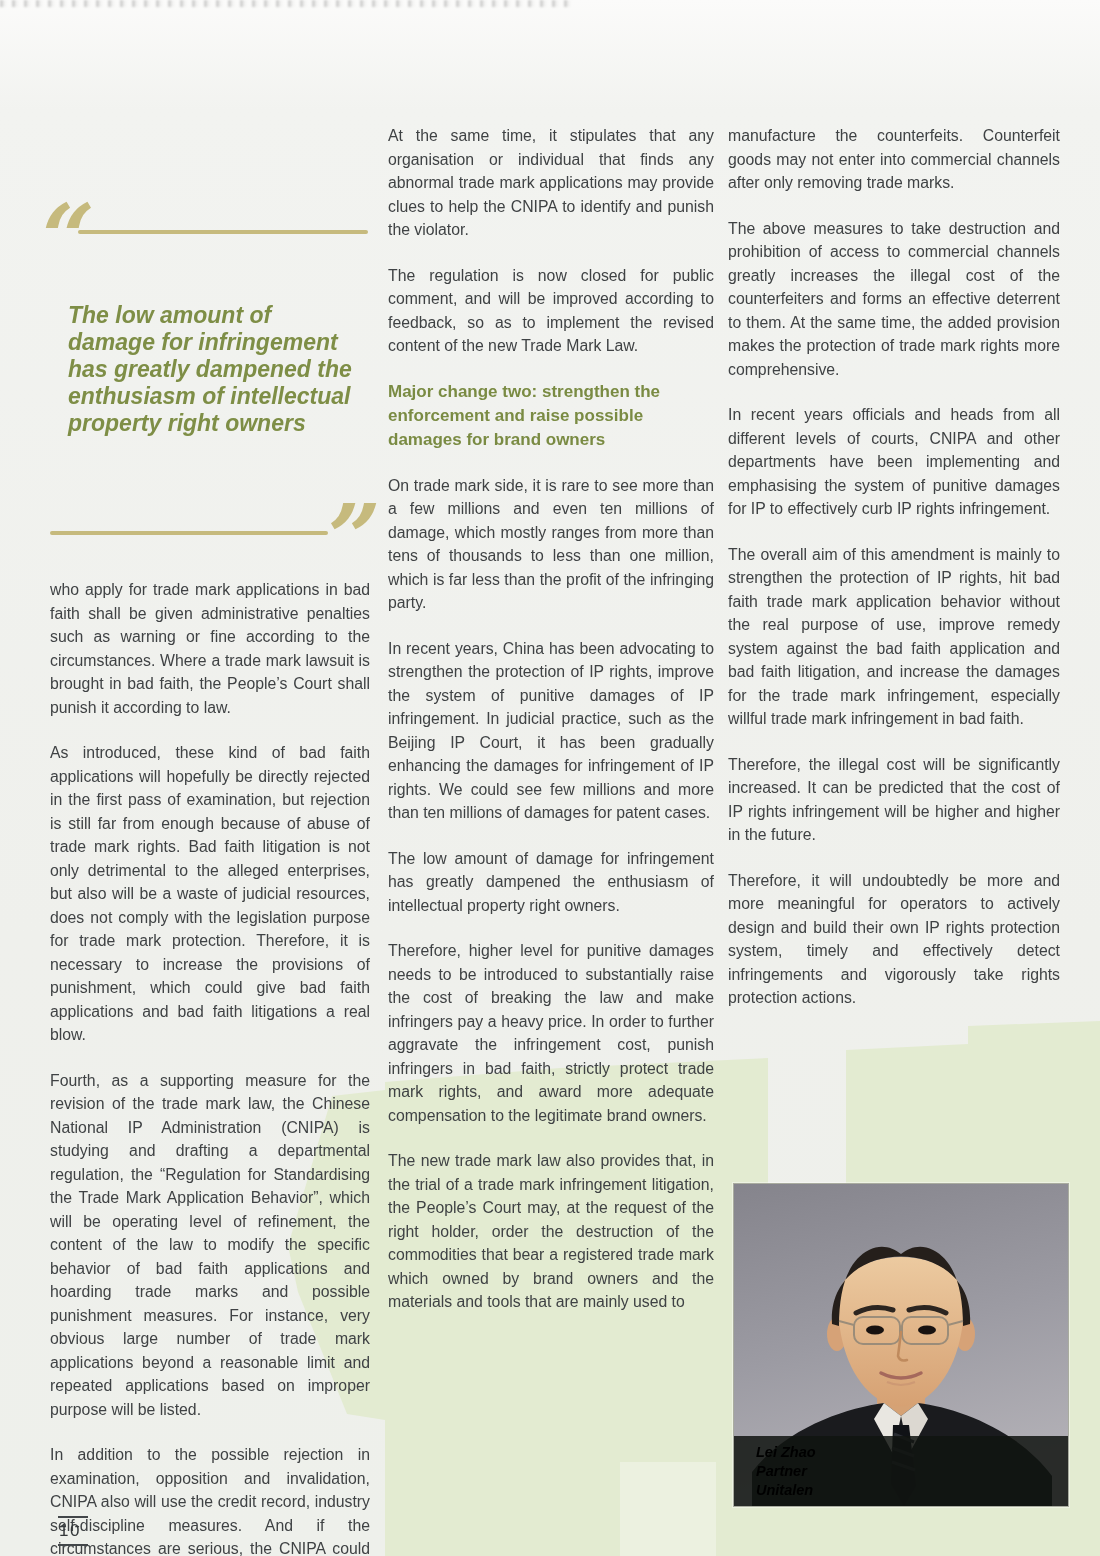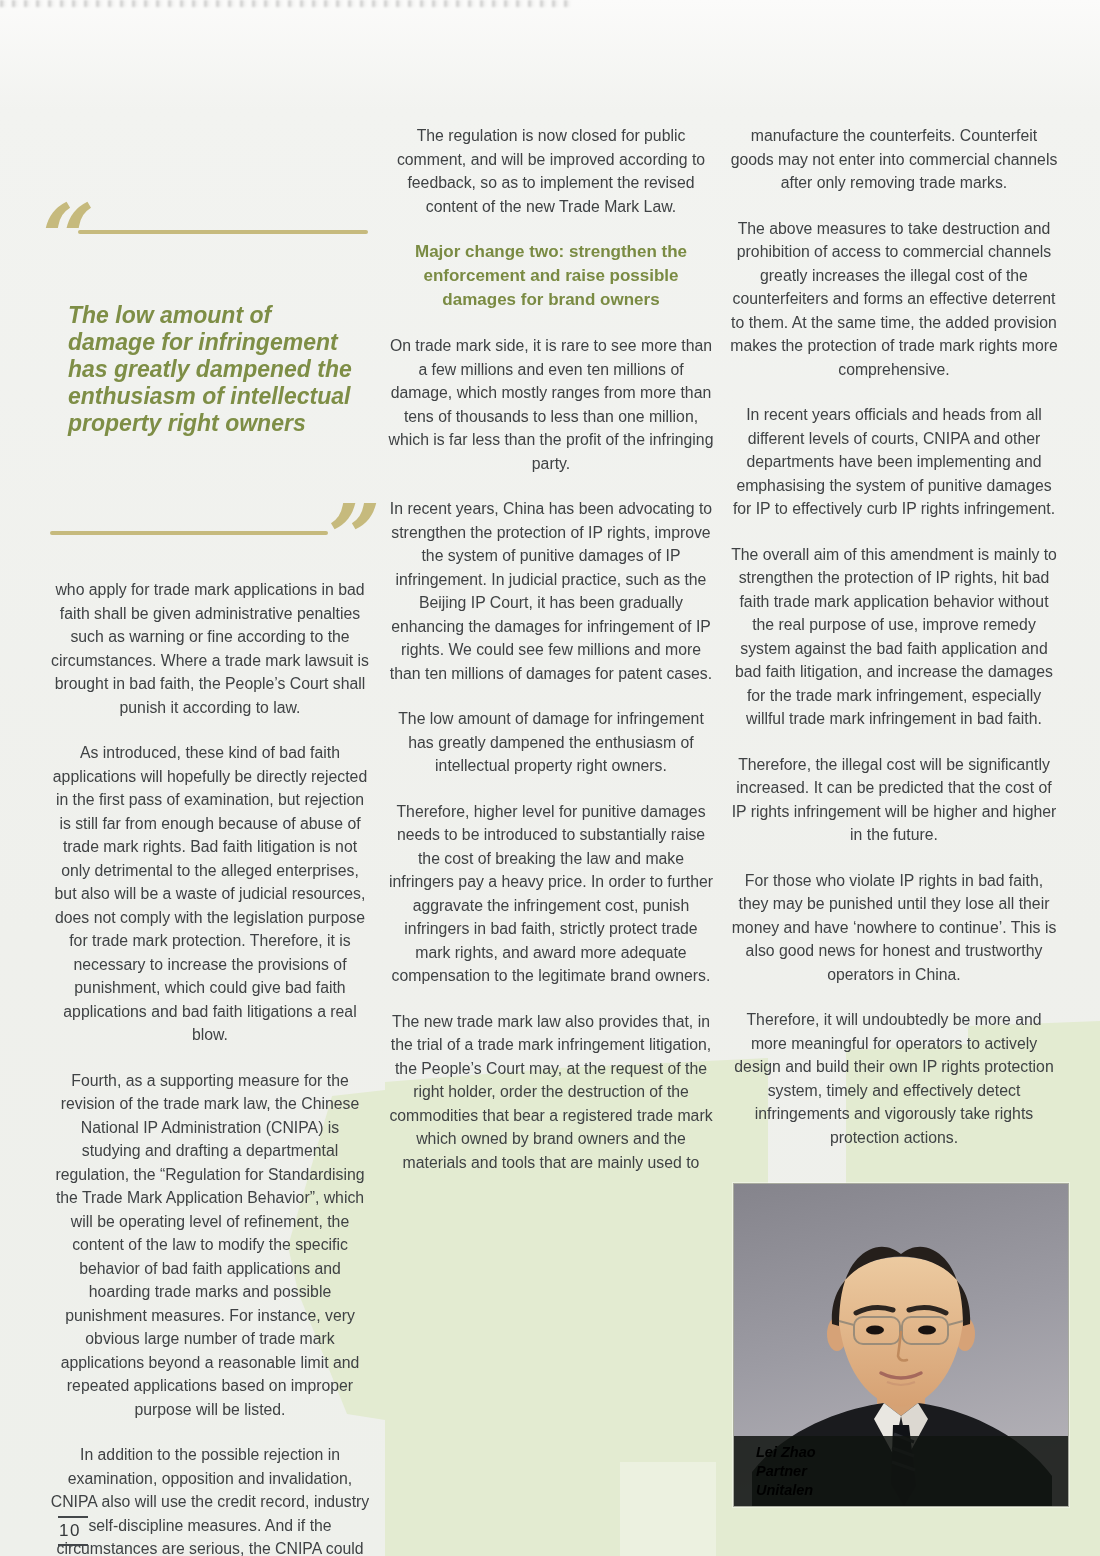--- a/index.html
+++ b/index.html
@@ -10,21 +10,21 @@
     -webkit-font-smoothing:antialiased;
   }
   .page{position:absolute;inset:0;}
   .scan-noise{
     position:absolute;top:0;left:0;width:575px;height:7px;opacity:.45;
     background:repeating-linear-gradient(90deg,rgba(60,60,60,.5) 0 3px,rgba(150,150,150,.2) 3px 6px,transparent 6px 12px);
     filter:blur(1px);
   }
   .watermark{position:absolute;top:0;left:0;z-index:0;}
   .col{position:absolute;z-index:2;color:#3f4244;font-size:15.8px;line-height:23.5px;text-align:justify;}
-  .col p{margin:0 0 22px 0;text-align:center;}
+  .col p{margin:0 0 22px 0;}
   .col p:last-child{margin-bottom:0;}
   .col-left{left:50px;top:124px;width:320px;}
   .col-left-rest{left:50px;top:578px;width:320px;}
   .col-mid{left:388px;top:124px;width:326px;}
   .col-right{left:728px;top:124px;width:332px;}
   .section-heading{
     color:#7a8b43;font-weight:bold;font-size:17px;line-height:24px;
     text-align:left;margin:0 0 22px 0;
   }
   
@@ -84,36 +84,36 @@
   </div>
 
   <div class="col col-left-rest">
     <p>who apply for trade mark applications in bad faith shall be given administrative penalties such as warning or fine according to the circumstances. Where a trade mark lawsuit is brought in bad faith, the People’s Court shall punish it according to law.</p>
     <p>As introduced, these kind of bad faith applications will hopefully be directly rejected in the first pass of examination, but rejection is still far from enough because of abuse of trade mark rights. Bad faith litigation is not only detrimental to the alleged enterprises, but also will be a waste of judicial resources, does not comply with the legislation purpose for trade mark protection. Therefore, it is necessary to increase the provisions of punishment, which could give bad faith applications and bad faith litigations a real blow.</p>
     <p>Fourth, as a supporting measure for the revision of the trade mark law, the Chinese National IP Administration (CNIPA) is studying and drafting a departmental regulation, the “Regulation for Standardising the Trade Mark Application Behavior”, which will be operating level of refinement, the content of the law to modify the specific behavior of bad faith applications and hoarding trade marks and possible punishment measures. For instance, very obvious large number of trade mark applications beyond a reasonable limit and repeated applications based on improper purpose will be listed.</p>
     <p>In addition to the possible rejection in examination, opposition and invalidation, CNIPA also will use the credit record, industry self-discipline measures. And if the circumstances are serious, the CNIPA could stop accepting applications represented</p>
   </div>
 
   <div class="col col-mid">
+    <p>At the same time, it stipulates that any organisation or individual that finds any abnormal trade mark applications may provide clues to help the CNIPA to identify and punish the violator.</p>
     <p>The regulation is now closed for public comment, and will be improved according to feedback, so as to implement the revised content of the new Trade Mark Law.</p>
     <p class="section-heading">Major change two: strengthen the enforcement and raise possible damages for brand owners</p>
     <p>On trade mark side, it is rare to see more than a few millions and even ten millions of damage, which mostly ranges from more than tens of thousands to less than one million, which is far less than the profit of the infringing party.</p>
     <p>In recent years, China has been advocating to strengthen the protection of IP rights, improve the system of punitive damages of IP infringement. In judicial practice, such as the Beijing IP Court, it has been gradually enhancing the damages for infringement of IP rights. We could see few millions and more than ten millions of damages for patent cases.</p>
     <p>The low amount of damage for infringement has greatly dampened the enthusiasm of intellectual property right owners.</p>
     <p>Therefore, higher level for punitive damages needs to be introduced to substantially raise the cost of breaking the law and make infringers pay a heavy price. In order to further aggravate the infringement cost, punish infringers in bad faith, strictly protect trade mark rights, and award more adequate compensation to the legitimate brand owners.</p>
     <p>The new trade mark law also provides that, in the trial of a trade mark infringement litigation, the People’s Court may, at the request of the right holder, order the destruction of the commodities that bear a registered trade mark which owned by brand owners and the materials and tools that are mainly used to</p>
   </div>
 
   <div class="col col-right">
     <p>manufacture the counterfeits. Counterfeit goods may not enter into commercial channels after only removing trade marks.</p>
     <p>The above measures to take destruction and prohibition of access to commercial channels greatly increases the illegal cost of the counterfeiters and forms an effective deterrent to them. At the same time, the added provision makes the protection of trade mark rights more comprehensive.</p>
     <p>In recent years officials and heads from all different levels of courts, CNIPA and other departments have been implementing and emphasising the system of punitive damages for IP to effectively curb IP rights infringement.</p>
     <p>The overall aim of this amendment is mainly to strengthen the protection of IP rights, hit bad faith trade mark application behavior without the real purpose of use, improve remedy system against the bad faith application and bad faith litigation, and increase the damages for the trade mark infringement, especially willful trade mark infringement in bad faith.</p>
     <p>Therefore, the illegal cost will be significantly increased. It can be predicted that the cost of IP rights infringement will be higher and higher in the future.</p>
-    <p>For those who violate IP rights in bad faith, they may be punished until they lose all their money and have ‘nowhere to continue’. This is also good news for honest and trustworthy operators in China.</p>
     <p>Therefore, it will undoubtedly be more and more meaningful for operators to actively design and build their own IP rights protection system, timely and effectively detect infringements and vigorously take rights protection actions.</p>
   </div>
 
   <div class="photo">
     <svg width="334" height="322" viewBox="0 0 334 322">
       <defs>
         <linearGradient id="pbg" x1="0" y1="0" x2="0.25" y2="1">
           <stop offset="0" stop-color="#85848c"></stop>
           <stop offset="0.55" stop-color="#9c9ba3"></stop>
           <stop offset="1" stop-color="#b2b0b6"></stop>

